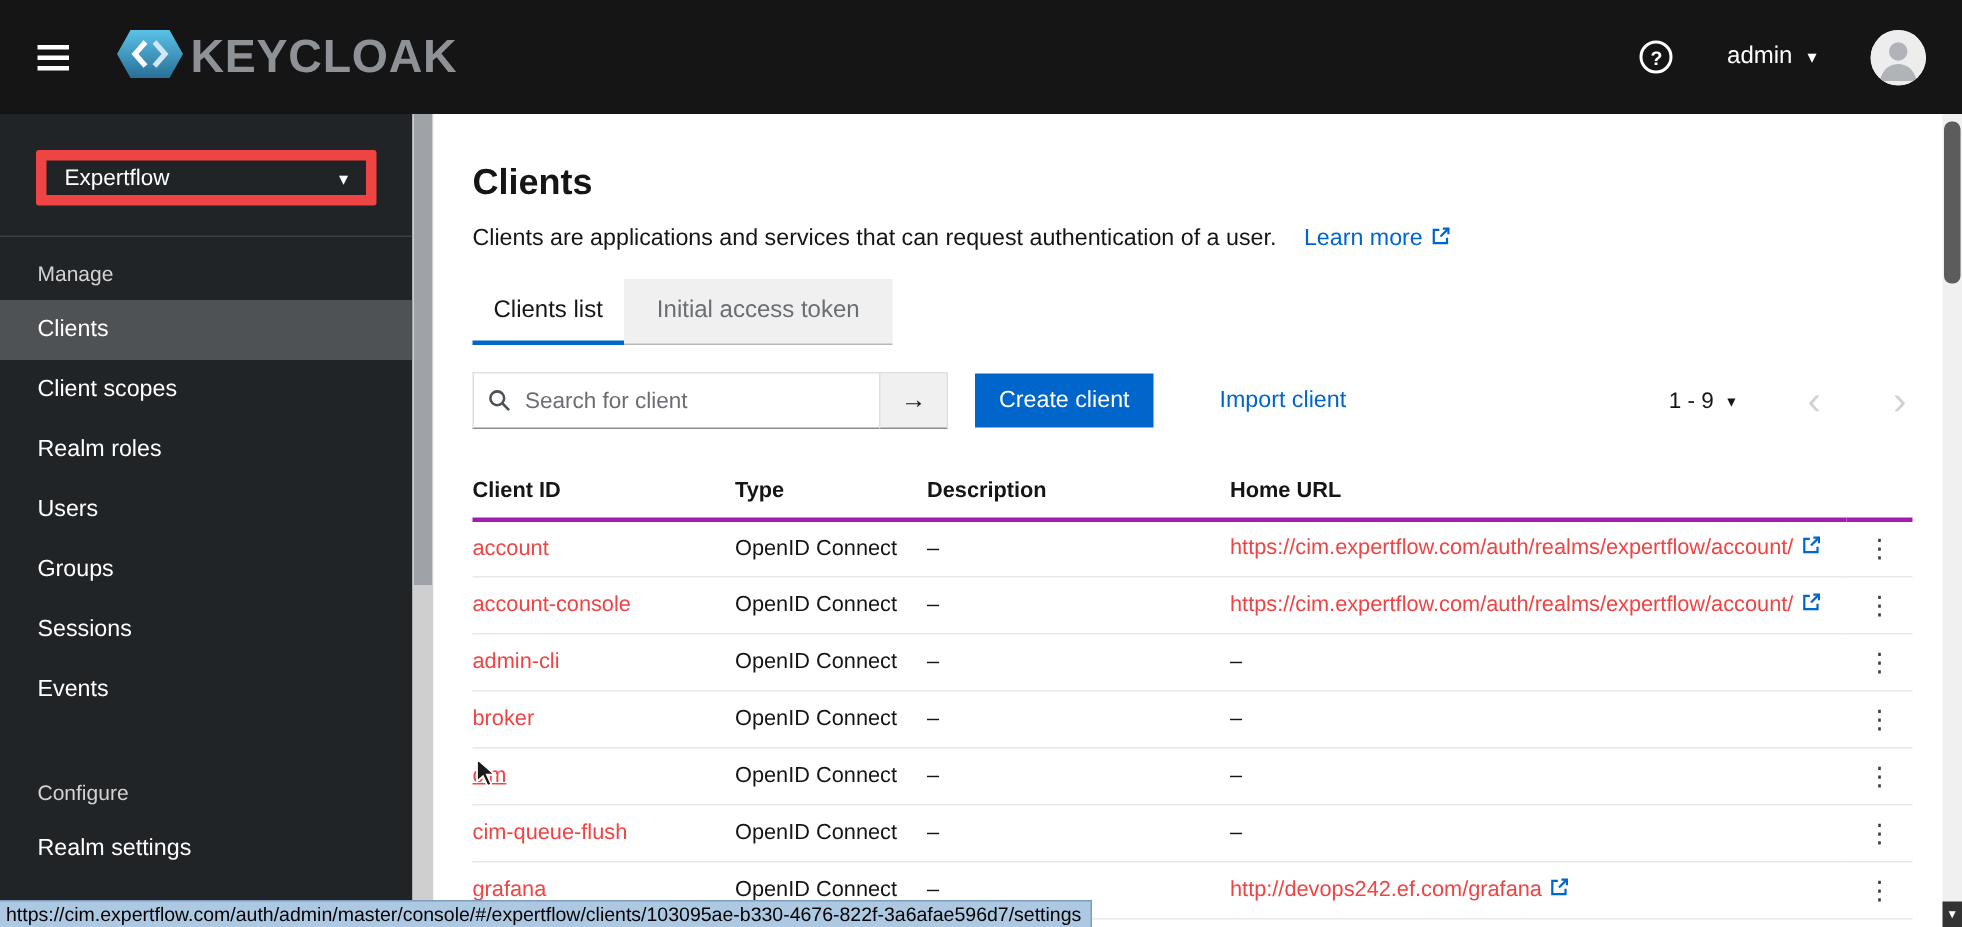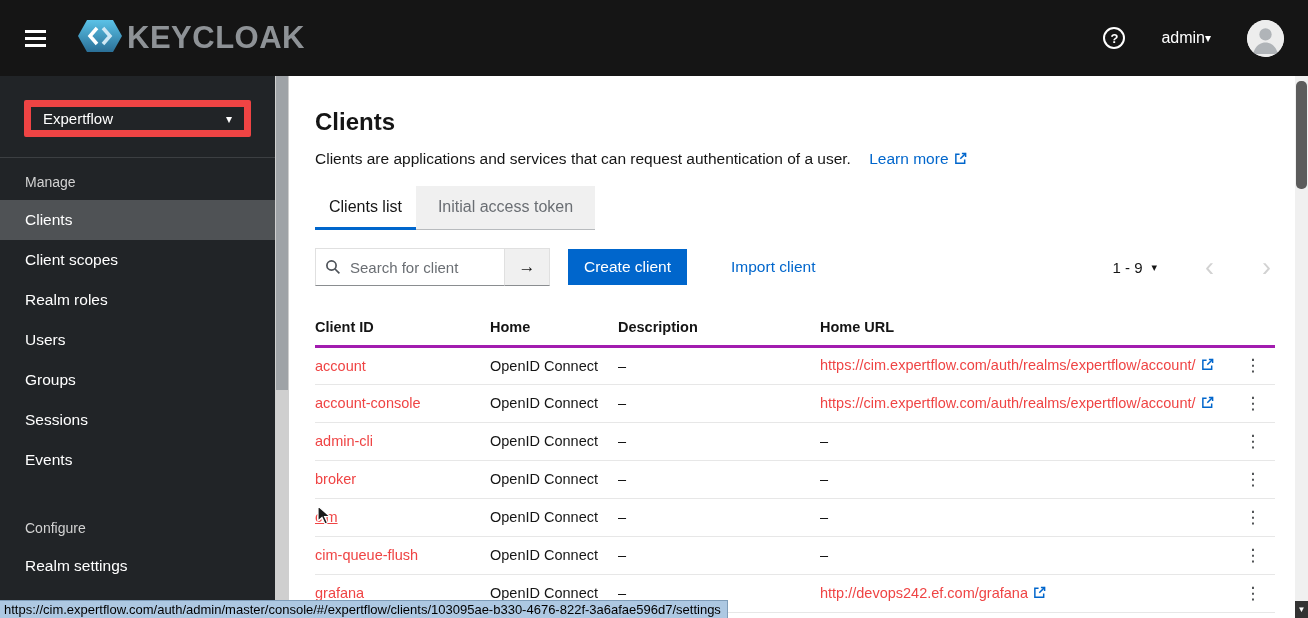--- a/index.html
+++ b/index.html
@@ -22,21 +22,21 @@
   .hamburger { width: 24px; cursor: pointer; }
   .hamburger span { display: block; width: 21px; height: 3px; background: #fff; margin: 4px 0; }
   .logo { display: flex; align-items: center; margin-left: 28px; gap: 4px; }
   .brand-text { font-size: 31px; font-weight: bold; color: #8e9296; letter-spacing: 0.5px; }
   .header-right { margin-left: auto; display: flex; align-items: center; gap: 36px; }
   .help-icon {
     width: 22px; height: 22px; border: 2px solid #fff; border-radius: 50%;
     color: #fff; font-size: 13px; font-weight: bold;
     display: flex; align-items: center; justify-content: center; cursor: pointer;
   }
-  .user-menu { display: flex; align-items: center; color: #fff; font-size: 16px; cursor: pointer; text-align: right; }
+  .user-menu { display: flex; align-items: center; gap: 10px; color: #fff; font-size: 16px; cursor: pointer; text-align: right; }
   .user-caret { font-size: 12px; color: #fff; }
   .avatar { width: 37px; height: 37px; border-radius: 50%; overflow: hidden; cursor: pointer; background: #ededed; }
 
   
   .content-row { display: flex; height: 542px; }
 
   
   .sidenav {
     width: 275px; flex-shrink: 0;
     background: #212427; color: #fff;
@@ -71,21 +71,21 @@
   .ext-icon { display: inline-block; vertical-align: -1px; margin-left: 5px; }
 
   .tabs { margin-top: 16px; display: flex; align-items: flex-end; }
   .tab { height: 44px; line-height: 42px; padding: 0 14px; font-size: 16px; cursor: pointer; }
   .tab.active { color: #151515; background: #fff; border-bottom: 3px solid #0066cc; }
   .tab.inactive { color: #6a6e73; background: #f0f0f0; border-bottom: 1px solid #b8bbbe; padding: 0 22px; }
 
   .toolbar { margin-top: 18px; display: flex; align-items: center; }
   .search-wrap { position: relative; display: flex; }
   .search-input {
-    width: 190px; height: 38px;
+    width: 272px; height: 38px;
     border: 1px solid #e0e0e0; border-bottom-color: #8a8d90;
     padding: 0 10px 0 34px; font-size: 15px; color: #151515;
     font-family: "Liberation Sans", sans-serif; outline: none;
   }
   .search-input::placeholder { color: #6a6e73; }
   .search-icon { position: absolute; left: 10px; top: 11px; }
   .search-go {
     width: 46px; height: 38px; margin-left: -1px;
     background: #f0f0f0; border: 1px solid #e0e0e0; border-bottom-color: #8a8d90;
     font-size: 17px; color: #151515; cursor: pointer;
@@ -250,21 +250,21 @@
       <colgroup>
         <col class="col-client">
           <col class="col-type">
           <col class="col-desc">
           <col>
           <col class="col-kebab">
       </colgroup>
       <thead>
         <tr>
           <th>Client ID</th>
-          <th>Home</th>
+          <th>Type</th>
           <th>Description</th>
           <th>Home URL</th>
           <th></th>
         </tr>
       </thead>
       <tbody>
         <tr>
           <td><a>account</a></td>
           <td><span>OpenID Connect</span></td>
           <td><span>–</span></td>

